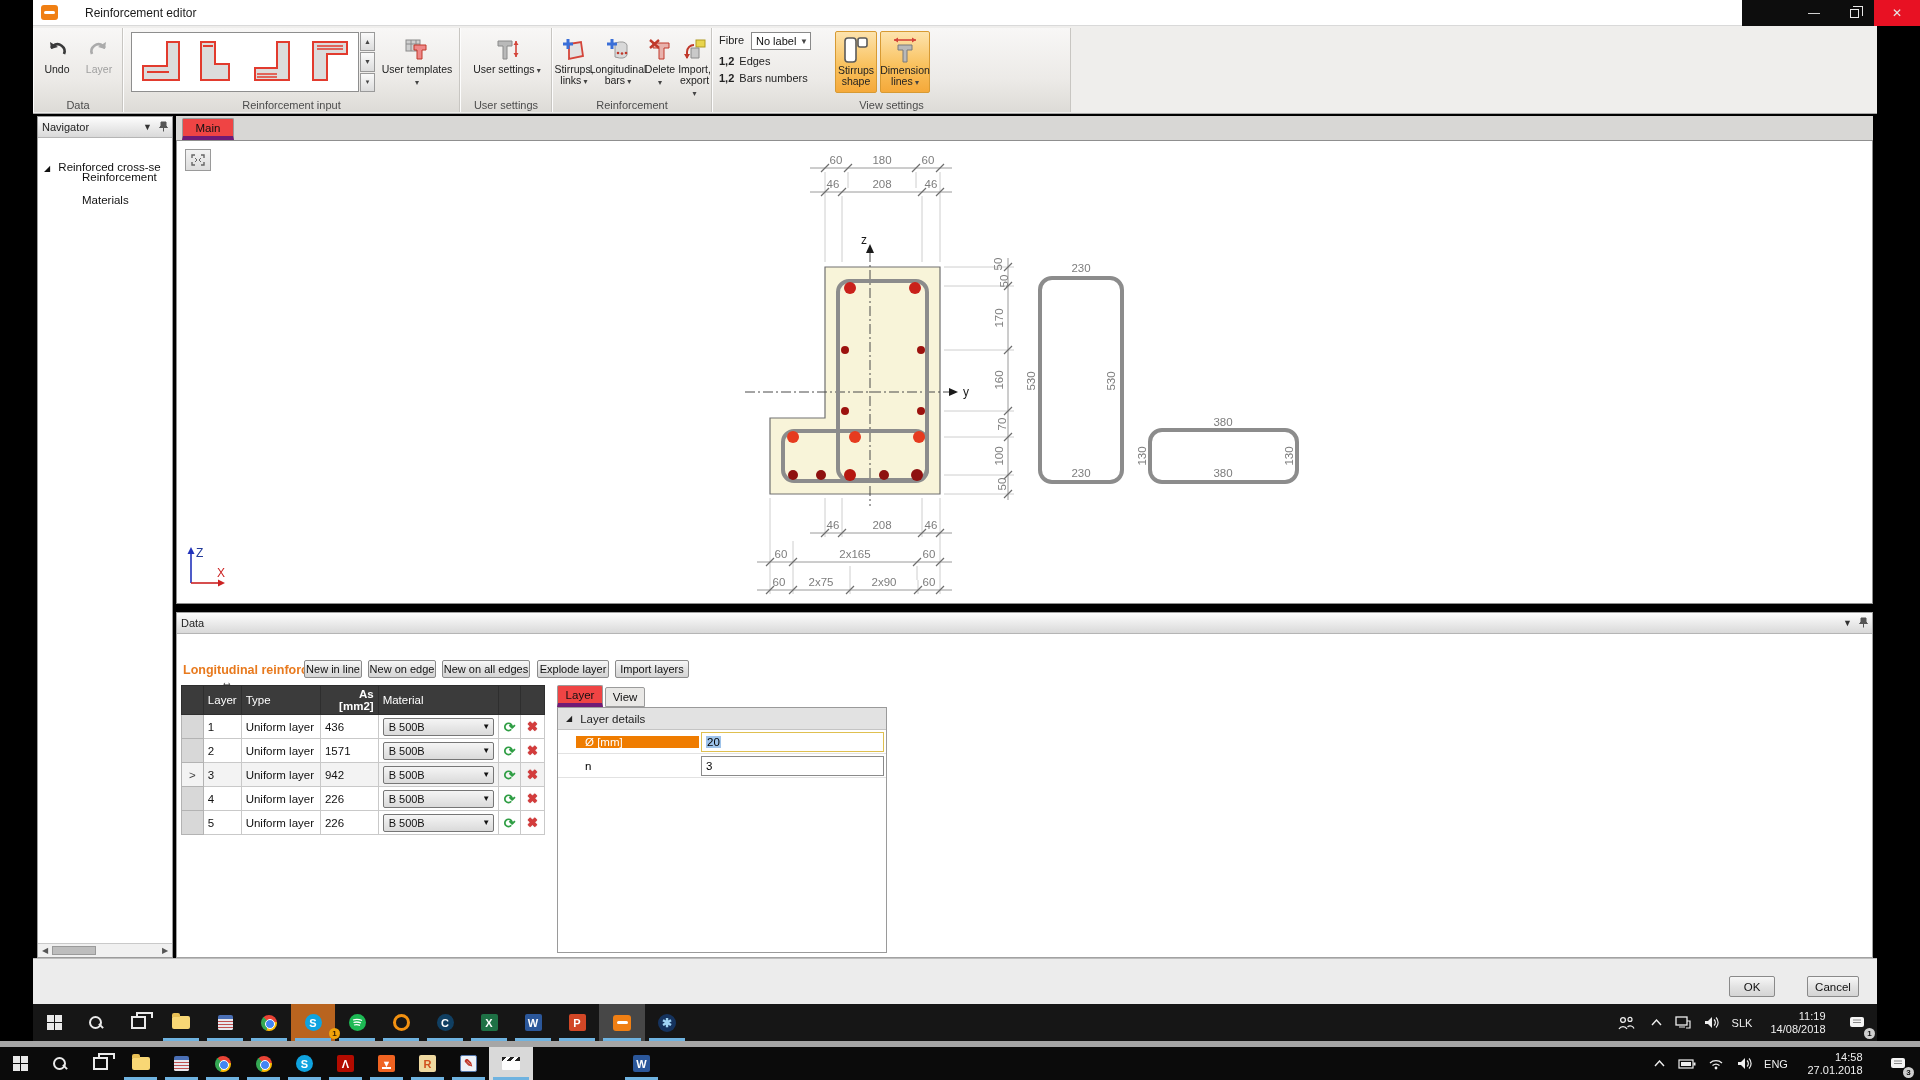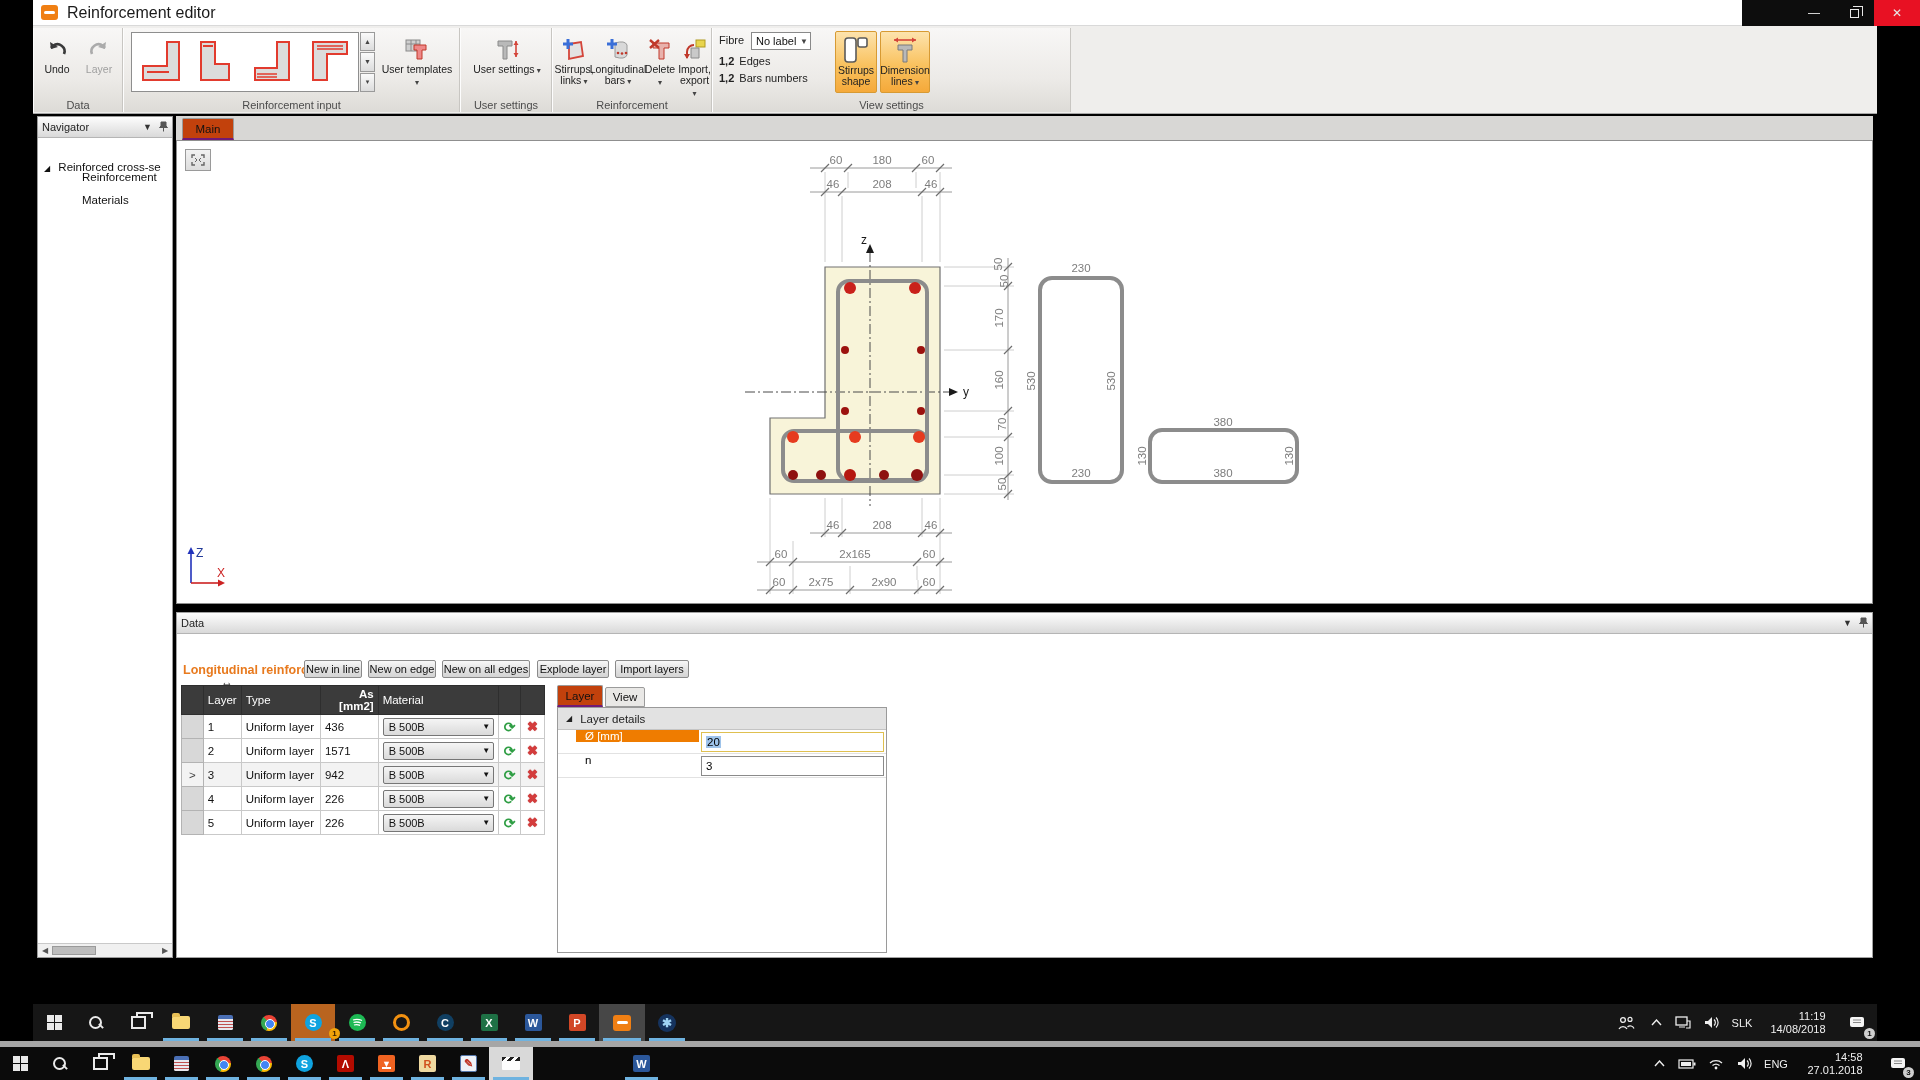--- a/index.html
+++ b/index.html
@@ -4,21 +4,21 @@
 <style>
   *{box-sizing:border-box;margin:0;padding:0}
   html,body{width:1920px;height:1080px;overflow:hidden;background:#000;
     font-family:"Liberation Sans",sans-serif;-webkit-font-smoothing:antialiased}
   #screen{position:relative;width:1920px;height:1080px;background:#000}
   .abs{position:absolute}
   
   .titlebar{left:33px;top:0;width:1709px;height:26px;background:#fff;border-bottom:1px solid #d9d9d9;display:flex;align-items:center}
   .appicon{width:17px;height:15px;margin-left:8px;background:#f07f13;border-radius:3px;position:relative}
   .appicon::after{content:"";position:absolute;left:3px;top:6px;width:11px;height:3px;background:#fff;border-radius:2px}
-  .apptitle{font-size:16px;color:#1a1a1a;margin-left:9px}
+  .apptitle{font-size:12px;color:#1a1a1a;margin-left:27px}
   .winctl{left:1742px;top:0;width:178px;height:26px;background:#0d0d0d;display:flex;align-items:center;justify-content:flex-end}
   .wbtn{width:40px;height:26px;color:#e8e8e8;font-size:12px;display:flex;align-items:center;justify-content:center}
   .wbtn.close{background:#e81123;width:46px}
   .restore-glyph{width:9px;height:9px;border:1px solid #e8e8e8;position:relative}
   .restore-glyph::after{content:"";position:absolute;left:2px;top:-4px;width:9px;height:9px;border:1px solid #e8e8e8;border-left:none;border-bottom:none}
   
   .ribbon{left:33px;top:26px;width:1844px;height:88px;background:#efeeec;border-bottom:1px solid #a7a7a7}
   .rgroup{position:absolute;top:2px;height:84px;background:linear-gradient(#f8f7f6,#eceae7 62%,#dddbd7);border-right:1px solid #c8c6c2;border-left:1px solid #fdfdfd}
   .glabel{position:absolute;bottom:1px;left:0;right:0;text-align:center;font-size:11px;color:#4c4c4c}
   .bigbtn{position:absolute;top:3px;display:flex;flex-direction:column;align-items:center;justify-content:flex-start;font-size:10.5px;line-height:11px;color:#222;text-align:center;border-radius:2px;padding-top:3px}
@@ -39,40 +39,40 @@
   .panelhdr .sp{flex:1}
   .hdricon{font-size:9px;color:#333;margin-left:7px}
   .treeitem{font-size:11.5px;color:#111;position:absolute;white-space:nowrap}
   .tri{font-size:8px;color:#111;margin-right:5px}
   .hscroll{position:absolute;left:0;bottom:0;width:134px;height:14px;background:#f0f0f0;border-top:1px solid #c9c9c9;display:flex;align-items:center}
   .harrow{width:14px;height:13px;font-size:8px;color:#555;display:flex;align-items:center;justify-content:center}
   .hthumb{width:44px;height:9px;background:#bdbdbd;border:1px solid #9a9a9a}
   
   .maintabstrip{left:176px;top:116px;width:1697px;height:24px;background:#d8d7d5}
   .tab{position:absolute;font-size:11.5px;color:#111;background:#e9e8e6;border:1px solid #9b9b9b;display:flex;align-items:center;justify-content:center;border-radius:2px 2px 0 0}
-  .tab.active{background:#c2410c;border-bottom:2px solid #701a75}
+  .tab.active{background:#ef4444;border-bottom:4px solid #701a75}
   .canvas{left:176px;top:140px;width:1697px;height:464px;background:#fff;border:1px solid #8f8f8f}
   .zoomfit{position:absolute;left:8px;top:8px;width:26px;height:22px;background:linear-gradient(#f2f2f2,#ddd);border:1px solid #9a9a9a;display:flex;align-items:center;justify-content:center}
   
   .datapanel{left:176px;top:612px;width:1697px;height:346px;background:#fff;border:1px solid #a2a2a2}
   .dtabstrip{position:absolute;left:0;top:21px;width:100%;height:24px;background:#d8d7d5;border-bottom:1px solid #a8a8a8}
   .heading-orange{position:absolute;font-size:12.5px;font-weight:bold;color:#e87a1e}
   .gbtn{background:linear-gradient(#f7f7f7,#e3e3e3 50%,#d4d4d4);border:1px solid #8a8a8a;border-radius:2px;font-size:11px;color:#111;display:flex;align-items:center;justify-content:center}
   table.grid{position:absolute;border-collapse:collapse;font-size:11.5px;color:#111}
   table.grid th{background:#3b3b3b;color:#fff;font-weight:normal;text-align:left;padding:2px 4px;border:1px solid #2e2e2e;height:18px}
   table.grid th.r{text-align:right;font-weight:bold}
   table.grid td{border:1px solid #c9c9c9;background:#fff;padding:0 4px;height:24px}
   table.grid td.gut{background:#d8d8d8;border:1px solid #b3b3b3;width:22px;text-align:center;color:#444}
   table.grid tr.sel td{background:#f3f3f3}
   .cellcombo{background:linear-gradient(#f5f5f5,#dadada);border:1px solid #767676;border-radius:2px;height:18px;font-size:11px;display:flex;align-items:center;justify-content:space-between;padding:0 3px 0 5px}
   .refresh{color:#2f9e44;font-size:14px;font-weight:bold}
   .delx{color:#d43c3c;font-size:13px;font-weight:bold;text-shadow:0 0 1px #a22}
   .subpanel{position:absolute;left:380px;top:94px;width:330px;height:246px;border:1px solid #9a9a9a;background:#fff}
   .grouprow{height:22px;background:#e2e2e2;border-bottom:1px solid #c4c4c4;display:flex;align-items:center;font-size:11.5px;color:#222}
-  .fieldrow{display:flex;height:24px;border-bottom:1px solid #e2e2e2;align-items:flex-start}
+  .fieldrow{display:flex;height:24px;border-bottom:1px solid #e2e2e2;align-items:center}
   .fgut{width:18px;background:#f0f0f0;border-right:1px solid #d8d8d8}
   .flabel{width:123px;display:flex;align-items:center;padding-left:9px;font-size:11.5px}
   .flabel.orange{background:#ef7c00;color:#fff}
   .fval{flex:1;display:flex;align-items:center;padding:2px}
   .finput{width:100%;height:20px;border:1px solid #8a8a8a;background:#fff;font-size:11.5px;display:flex;align-items:center;padding-left:4px}
   .finput.focus{border:1px solid #dfc050}
   .selected-text{background:#9ec3ea;padding:0 1px}
   
   .footer{left:33px;top:958px;width:1844px;height:46px;background:#ececec;border-top:1px solid #bdbdbd}
   
@@ -566,20 +566,28 @@
         <div class="flabel">n</div>
         <div class="fval">
             <div class="finput">
               <span>3</span>
             </div>
           </div>
       </div>
     </div>
   </div>
 
+  <div class="abs footer">
+    <div class="gbtn abs" style="left:1696px;top:17px;width:46px;height:21px;font-size:11.5px">
+        <span>OK</span>
+      </div>
+    <div class="gbtn abs" style="left:1774px;top:17px;width:52px;height:21px;font-size:11.5px">
+        <span>Cancel</span>
+      </div>
+  </div>
 
   <div class="abs taskbar1">
     <div class="slot" style="width:42px">
         <span class="winflag"></span>
       </div>
     <div class="slot" style="width:42px">
         <span class="searchic"></span>
       </div>
     <div class="slot" style="width:42px">
         <span class="taskview"></span>

